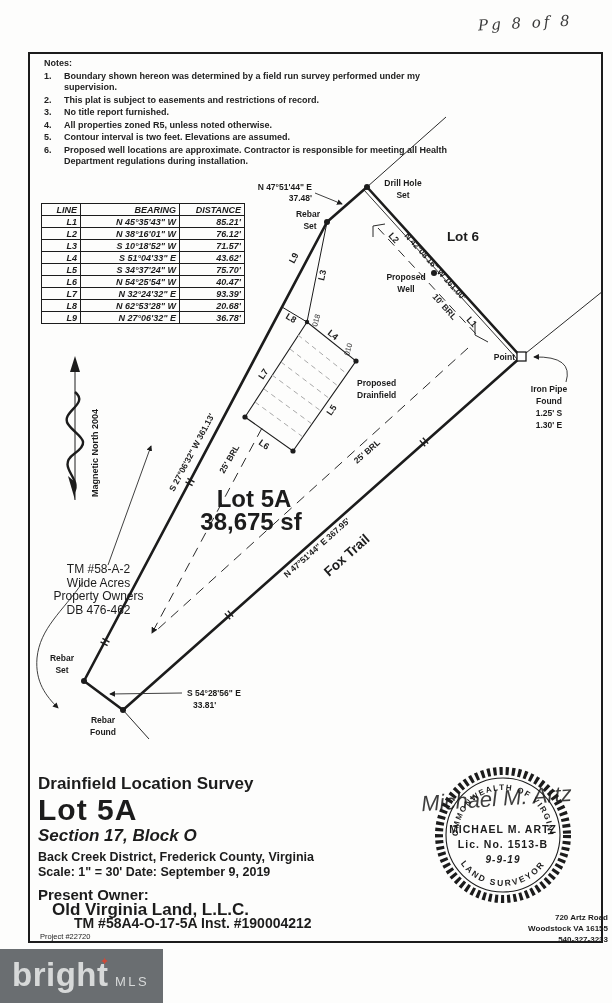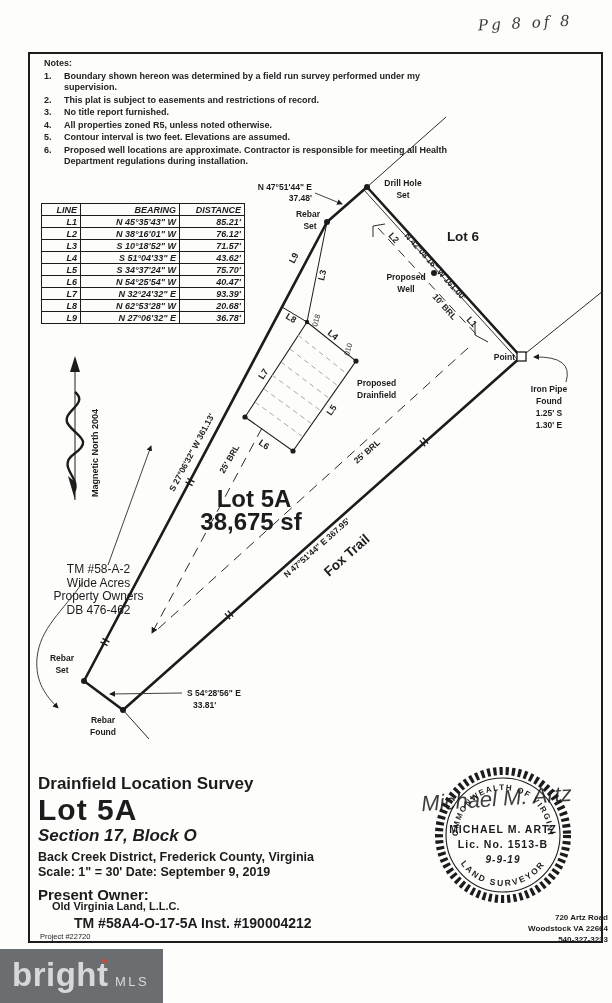--- a/index.html
+++ b/index.html
@@ -32,21 +32,21 @@
             font-size:12px;line-height:13.5px;font-weight:400;margin-top:35px;}
   
   .tb{position:absolute;left:8px;top:0;width:430px;font-weight:700;}
   .tb div{position:absolute;white-space:nowrap;}
   .tb-l1{left:0;top:720px;font-size:17px;}
   .tb-l2{left:0;top:739px;font-size:30px;font-weight:800;letter-spacing:1px;}
   .tb-l3{left:0;top:772px;font-size:17px;font-style:italic;}
   .tb-l4{left:0;top:796px;font-size:12.5px;}
   .tb-l5{left:0;top:811px;font-size:12.5px;}
   .tb-l6{left:0;top:832px;font-size:15px;}
-  .tb-l7{left:14px;top:846px;font-size:11px;}
+  .tb-l7{left:14px;top:846px;font-size:17px;}
   .tb-l8{left:36px;top:861px;font-size:14px;}
   .tb-proj{left:2px;top:878px;font-size:7.5px;font-weight:400;}
   
   .addr{position:absolute;left:462px;top:858px;width:116px;text-align:right;
         font-size:8px;font-weight:600;line-height:11px;}
   
   .logo-bar{position:absolute;left:0;top:949px;width:163px;height:54px;background:#6a6e71;}
   .logo-inner{position:absolute;left:12px;top:8px;color:#d7d9d9;}
   .logo-brand{font-size:33px;font-weight:600;letter-spacing:.5px;line-height:36px;}
   .logo-star{position:absolute;left:88px;top:-2px;font-size:11px;color:#cf4937;}
@@ -304,21 +304,21 @@
       <div class="tb-l4">Back Creek District, Frederick County, Virginia</div>
       <div class="tb-l5">Scale: 1" = 30'   Date: September 9, 2019</div>
       <div class="tb-l6">Present Owner:</div>
       <div class="tb-l7">Old Virginia Land, L.L.C.</div>
       <div class="tb-l8">TM #58A4-O-17-5A    Inst. #190004212</div>
       <div class="tb-proj">Project #22720</div>
     </div>
 
     <div class="addr">
       <div>720 Artz Road</div>
-      <div>Woodstock VA 22664</div>
+      <div>Woodstock VA 16155</div>
       <div>540-327-3233</div>
     </div>
   </div>
 
   <div class="logo-bar">
     <div class="logo-inner">
       <span class="logo-brand">bright</span>
       <span class="logo-star">✦</span>
       <span class="logo-mls">MLS</span>
     </div>

